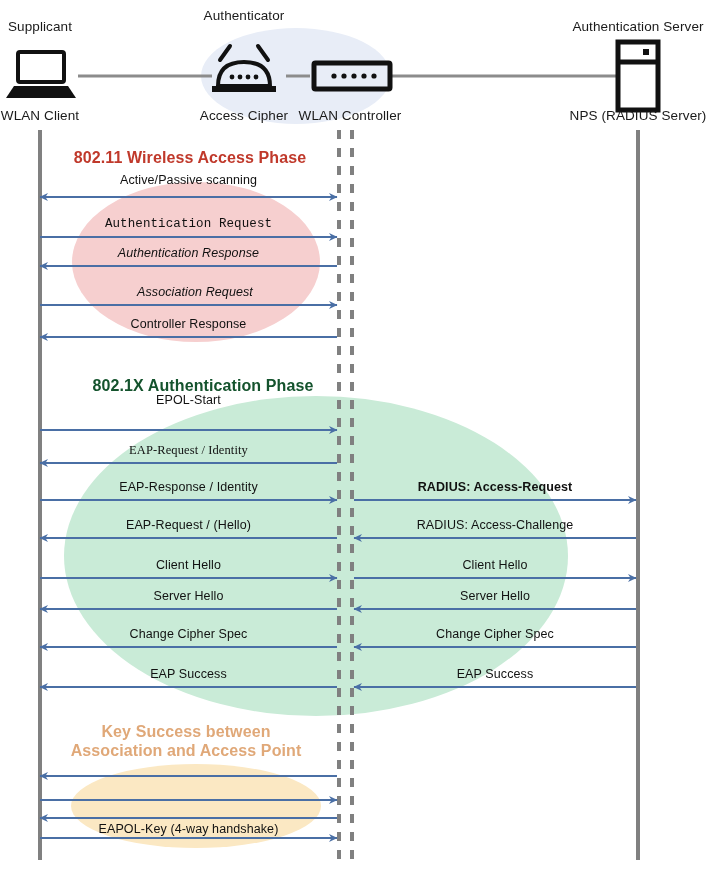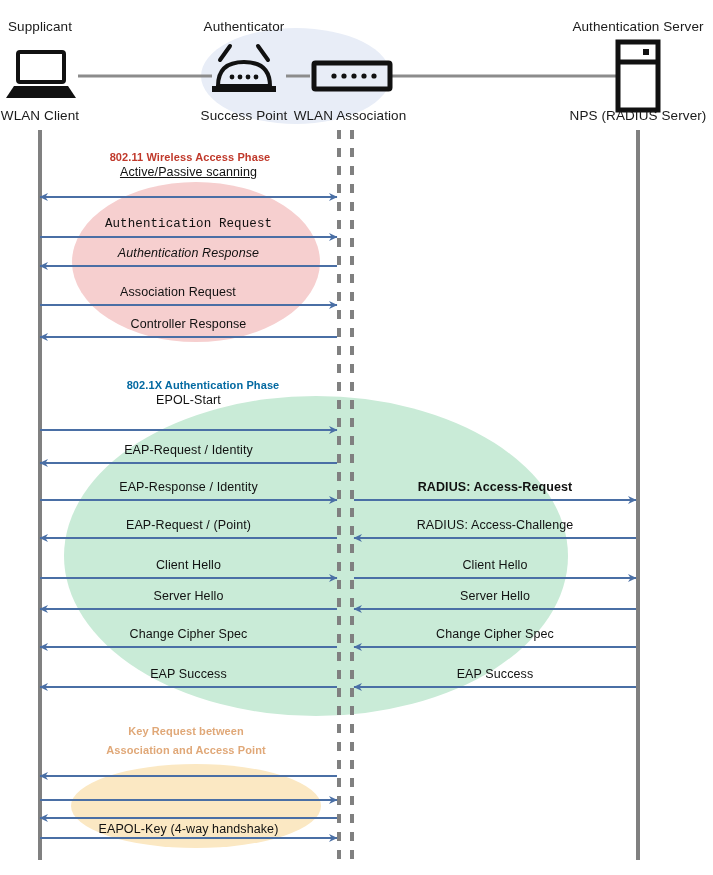--- a/index.html
+++ b/index.html
@@ -13,21 +13,21 @@
 
   .actor-title{
     position:absolute;font-size:13.5px;color:#1a1a1a;white-space:nowrap;
     text-align:center;letter-spacing:0.1px;
   }
   .actor-sub{
     position:absolute;font-size:13.5px;color:#1a1a1a;white-space:nowrap;
     text-align:center;letter-spacing:0.1px;
   }
   .phase-label{
-    position:absolute;font-size:11px;font-weight:bold;white-space:nowrap;
+    position:absolute;font-size:16px;font-weight:bold;white-space:nowrap;
     text-align:center;line-height:19px;letter-spacing:0.1px;
   }
   .msg-label{
     position:absolute;font-size:12.5px;color:#111111;white-space:nowrap;
     text-align:center;letter-spacing:0.1px;
   }
 </style>
 </head>
 <body>
 
@@ -117,38 +117,38 @@
 
     <g transform="translate(618,42)">
       <rect x="0" y="0" width="40" height="68" fill="none" stroke="#111" stroke-width="5"></rect>
       <line x1="0" y1="20" x2="40" y2="20" stroke="#111" stroke-width="5"></line>
       <rect x="25" y="7" width="6" height="6" fill="#111"></rect>
     </g>
   </svg>
 
   <div id="labels">
       <div class="phase-label" style="color: rgb(192, 57, 43); left: 40px; top: 148px; width: 300px;">802.11 Wireless Access Phase</div>
-      <div class="phase-label" style="color: #0369a1; left: 53px; top: 376px; width: 300px;">802.1X Authentication Phase</div>
-      <div class="phase-label" style="color: rgb(224, 168, 120); left: 36px; top: 722px; width: 300px;"><span>Key Request between</span><br><span>Association and Access Point</span></div>
+      <div class="phase-label" style="color: #14532d; left: 53px; top: 376px; width: 300px;">802.1X Authentication Phase</div>
+      <div class="phase-label" style="color: rgb(224, 168, 120); left: 36px; top: 722px; width: 300px;"><span>Key Success between</span><br><span>Association and Access Point</span></div>
       <div class="actor-title" style="left: -100px; top: 19px; width: 280px;">Supplicant</div>
       <div class="actor-sub" style="left: -100px; top: 108px; width: 280px;">WLAN Client</div>
-      <div class="actor-title" style="left: 104px; top: 19px; width: 280px;">Authenticator</div>
-      <div class="actor-sub" style="left: 104px; top: 108px; width: 280px;">Success Point</div>
-      <div class="actor-sub" style="left: 210px; top: 108px; width: 280px;">WLAN Association</div>
+      <div class="actor-title" style="left: 104px; top: 8px; width: 280px;">Authenticator</div>
+      <div class="actor-sub" style="left: 104px; top: 108px; width: 280px;">Access Cipher</div>
+      <div class="actor-sub" style="left: 210px; top: 108px; width: 280px;">WLAN Controller</div>
       <div class="actor-title" style="left: 498px; top: 19px; width: 280px;">Authentication Server</div>
       <div class="actor-sub" style="left: 498px; top: 108px; width: 280px;">NPS (RADIUS Server)</div>
-      <div class="msg-label" style="left: 28.5px; top: 165px; width: 320px; text-decoration: underline;">Active/Passive scanning</div>
+      <div class="msg-label" style="left: 28.5px; top: 173px; width: 320px;">Active/Passive scanning</div>
       <div class="msg-label" style="left: 28.5px; top: 217px; width: 320px; font-family: Liberation Mono, monospace;">Authentication Request</div>
       <div class="msg-label" style="left: 28.5px; top: 246px; width: 320px; font-style: italic;">Authentication Response</div>
-      <div class="msg-label" style="left: 18px; top: 285px; width: 320px;">Association Request</div>
+      <div class="msg-label" style="left: 35px; top: 285px; width: 320px; font-style: italic;">Association Request</div>
       <div class="msg-label" style="left: 28.5px; top: 317px; width: 320px;">Controller Response</div>
       <div class="msg-label" style="left: 28.5px; top: 393px; width: 320px;">EPOL-Start</div>
-      <div class="msg-label" style="left: 28.5px; top: 443px; width: 320px;">EAP-Request / Identity</div>
+      <div class="msg-label" style="left: 28.5px; top: 443px; width: 320px; font-family: Liberation Serif, serif;">EAP-Request / Identity</div>
       <div class="msg-label" style="left: 28.5px; top: 480px; width: 320px;">EAP-Response / Identity</div>
-      <div class="msg-label" style="left: 28.5px; top: 518px; width: 320px;">EAP-Request / (Point)</div>
+      <div class="msg-label" style="left: 28.5px; top: 518px; width: 320px;">EAP-Request / (Hello)</div>
       <div class="msg-label" style="left: 28.5px; top: 558px; width: 320px;">Client Hello</div>
       <div class="msg-label" style="left: 28.5px; top: 589px; width: 320px;">Server Hello</div>
       <div class="msg-label" style="left: 28.5px; top: 627px; width: 320px;">Change Cipher Spec</div>
       <div class="msg-label" style="left: 28.5px; top: 667px; width: 320px;">EAP Success</div>
       <div class="msg-label" style="left: 335px; top: 480px; width: 320px; font-weight: bold;">RADIUS: Access-Request</div>
       <div class="msg-label" style="left: 335px; top: 518px; width: 320px;">RADIUS: Access-Challenge</div>
       <div class="msg-label" style="left: 335px; top: 558px; width: 320px;">Client Hello</div>
       <div class="msg-label" style="left: 335px; top: 589px; width: 320px;">Server Hello</div>
       <div class="msg-label" style="left: 335px; top: 627px; width: 320px;">Change Cipher Spec</div>
       <div class="msg-label" style="left: 335px; top: 667px; width: 320px;">EAP Success</div>

